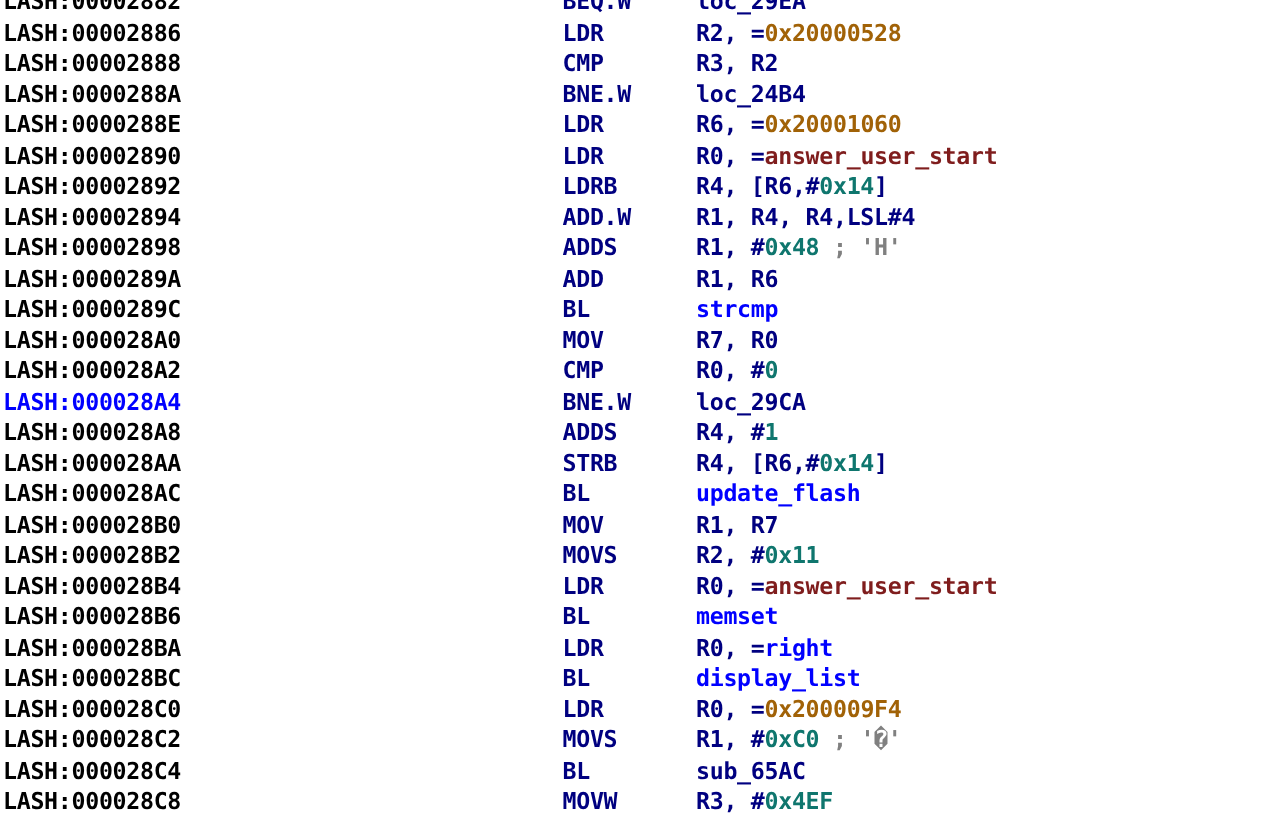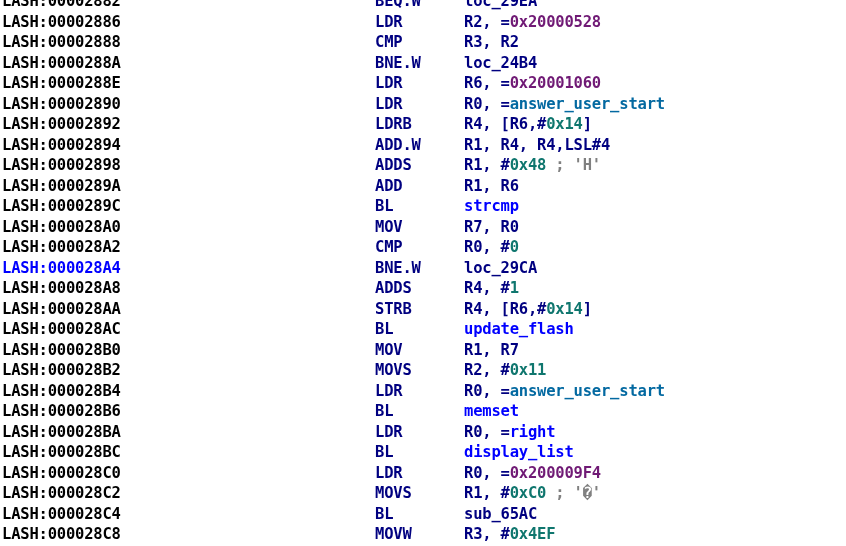--- a/index.html
+++ b/index.html
@@ -53,22 +53,22 @@
     position: absolute;
     left: 464px;
     top: 0;
     color: #000080;
   }
 
   
   .t-reg    { color: #000080; text-align: right; }
   .t-punct  { color: #000080; }
   .t-num    { color: #0f766e; }
-  .t-dseg   { color: #701a75; }
-  .t-name   { color: #0369a1; }
+  .t-dseg   { color: #a16207; }
+  .t-name   { color: #7f1d1d; }
   .t-func   { color: #0000ff; }
   .t-loc    { color: #000080; }
   .t-cmt    { color: #808080; }
 </style>
 </head>
 <body>
 
 <div id="listing">
     <div class="asm-line" style="position: absolute; left: 0px; top: -9px; width: 846px;"><span class="addr">LASH:00002882</span><span class="mnem">BEQ.W</span><span class="ops"><span class="t-loc">loc_29EA</span></span></div>
     <div class="asm-line" style="position: absolute; left: 0px; top: 11.5px; width: 846px;"><span class="addr">LASH:00002886</span><span class="mnem">LDR</span><span class="ops"><span class="t-reg">R2, </span><span class="t-punct">=</span><span class="t-dseg">0x20000528</span></span></div>

